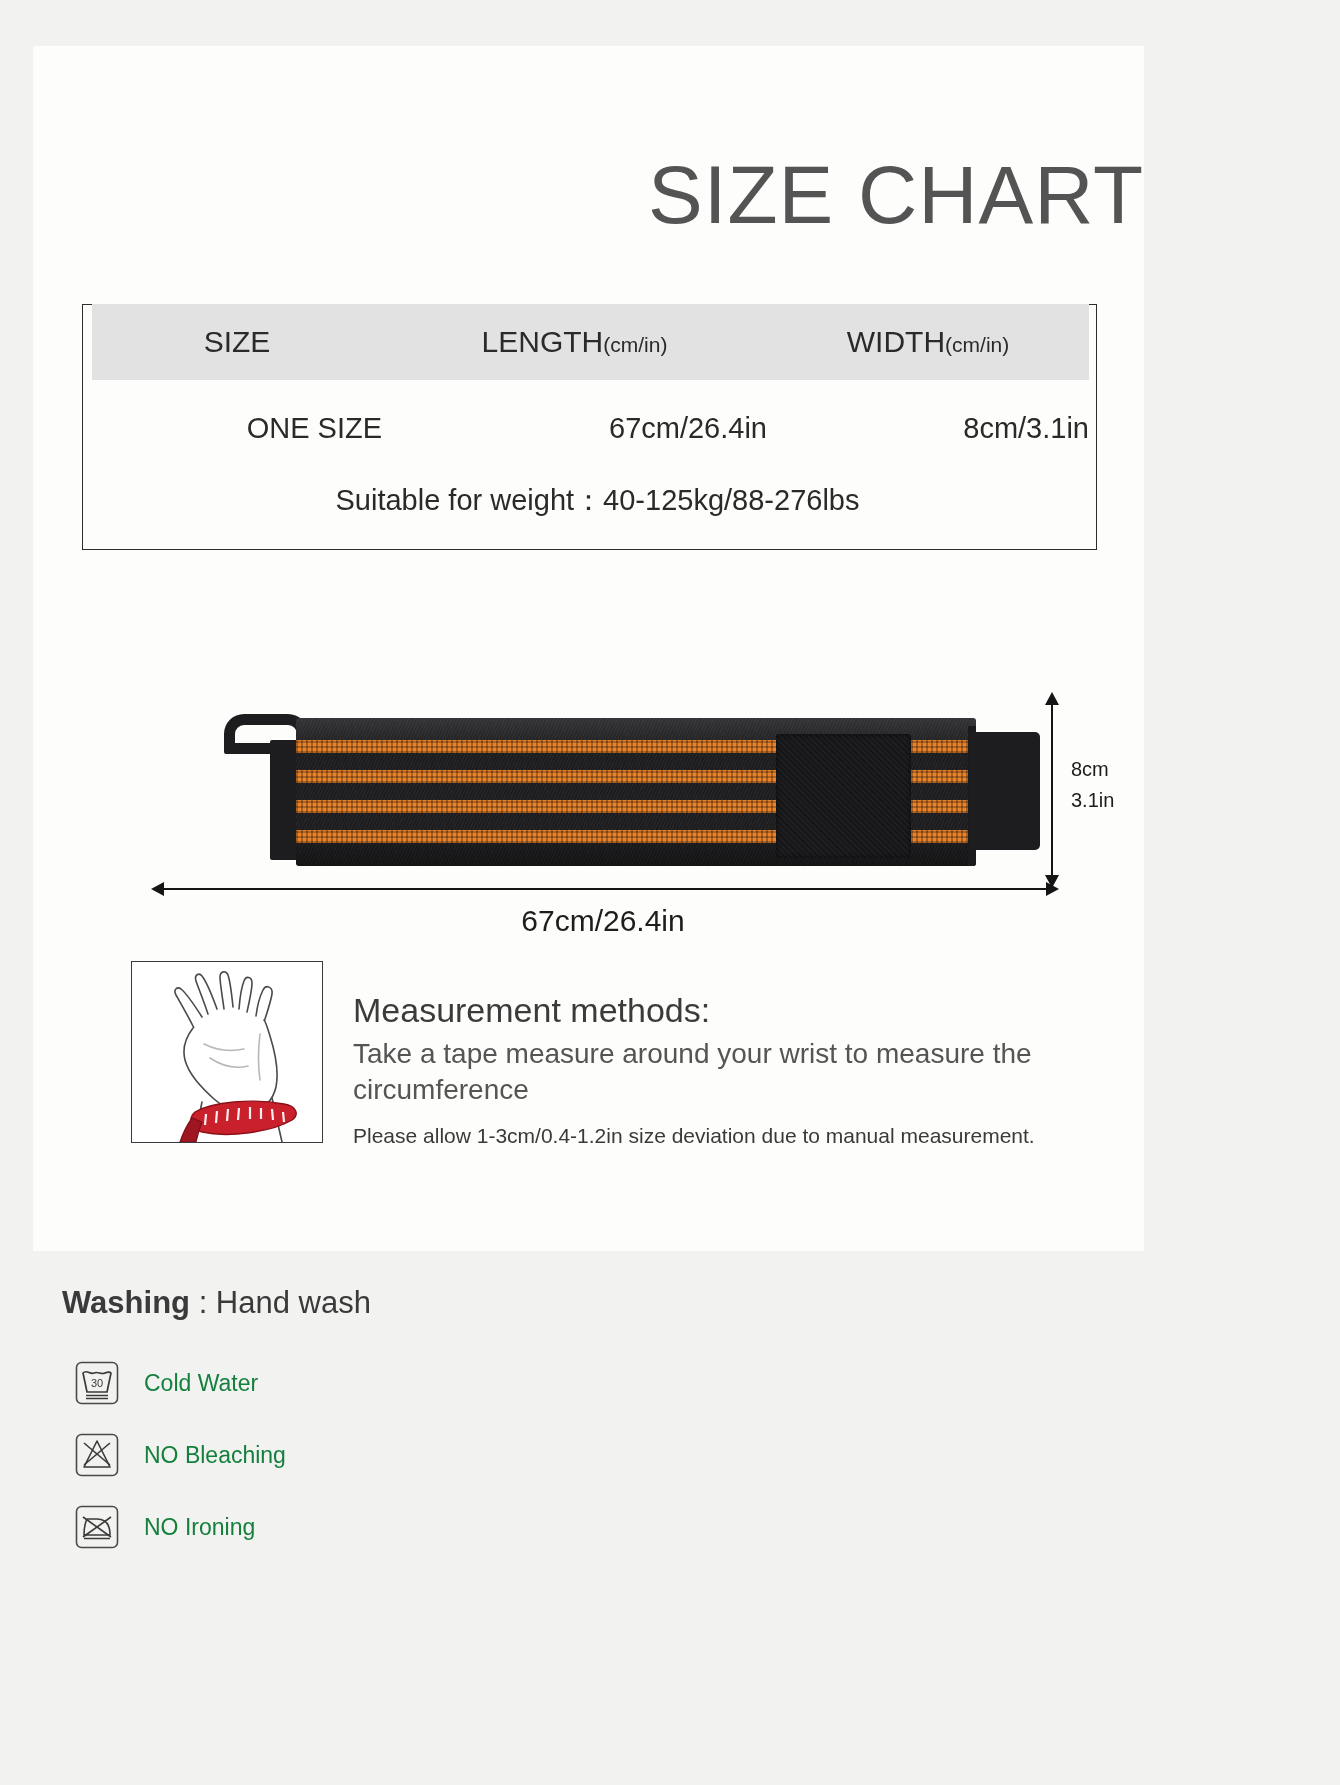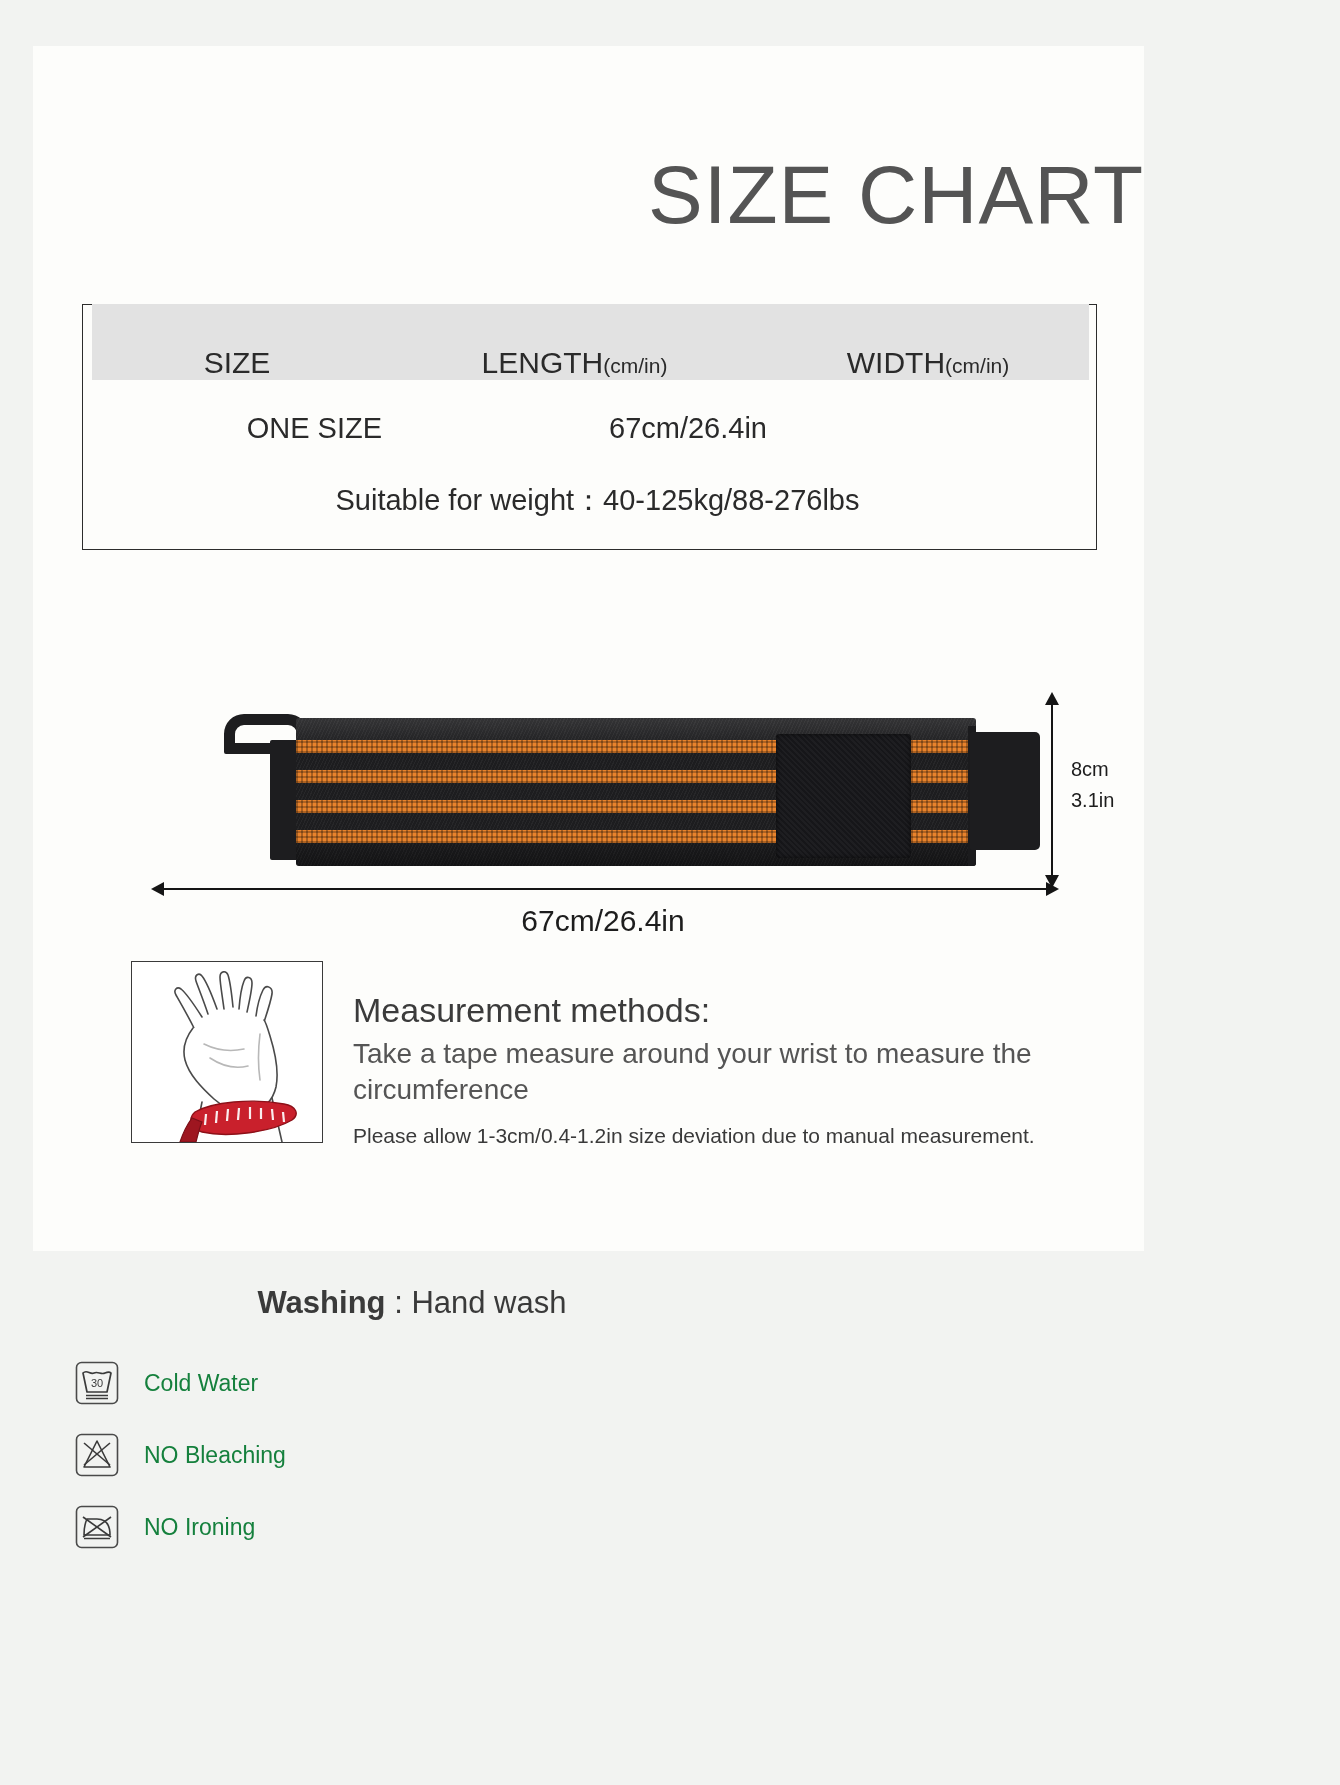--- a/index.html
+++ b/index.html
@@ -52,21 +52,21 @@
     background: #fdfdfb;
   }
   .table-head {
     position: absolute;
     left: 9px;
     top: -1px;
     width: 997px;
     height: 76px;
     background: #e2e2e2;
     display: flex;
-    align-items: flex-end;
+    align-items: center;
   }
   .th {
     color: #2a2a2a;
     font-size: 30px;
     text-align: center;
     font-weight: 400;
     font-family: "Liberation Sans", sans-serif;
     white-space: nowrap;
   }
   .th .unit {
@@ -340,21 +340,20 @@
     left: 62px;
     top: 1285px;
     width: 700px;
   }
   .washing-title {
     font-size: 31px;
     color: #3a3a3a;
     font-weight: 400;
     margin-bottom: 26px;
     font-family: "Liberation Sans", sans-serif;
-    text-align: center;
   }
   .washing-title b { font-weight: 700; }
   .care-row {
     display: flex;
     align-items: center;
     height: 72px;
   }
   .care-icon {
     width: 46px;
     height: 46px;
@@ -385,20 +384,21 @@
         <span>LENGTH</span><span class="unit">(cm/in)</span>
       </div>
       <div class="th col-width">
         <span>WIDTH</span><span class="unit">(cm/in)</span>
       </div>
     </div>
 
     <div class="table-row">
       <div class="td col-size">ONE SIZE</div>
       <div class="td col-length">67cm/26.4in</div>
+      <div class="td col-width">8cm/3.1in</div>
     </div>
 
     <div class="table-note">
       <span class="nlabel">Suitable for weight：</span><span>40-125kg/88-276lbs</span>
     </div>
   </div>
 
   <div class="product-area">
 
     <div class="strap">

